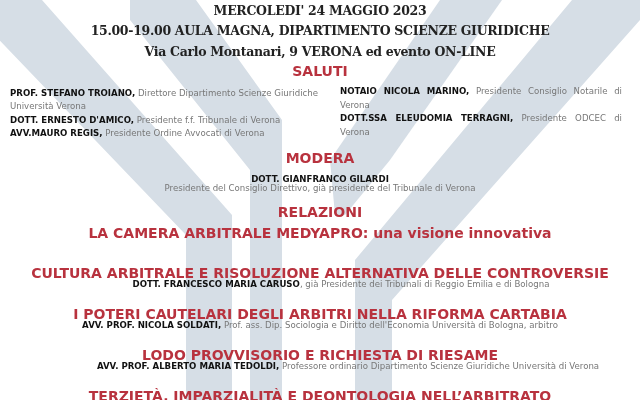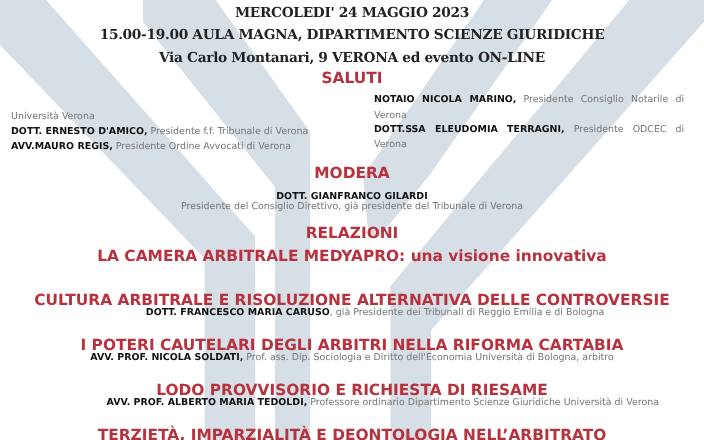--- a/index.html
+++ b/index.html
@@ -34,20 +34,21 @@
   </g>
 </svg>
 
 <div class="content">
   <div class="serif l1">MERCOLEDI' 24 MAGGIO 2023</div>
   <div class="serif l2">15.00-19.00  AULA MAGNA, DIPARTIMENTO SCIENZE GIURIDICHE</div>
   <div class="serif l3">Via Carlo Montanari, 9 VERONA  ed evento ON-LINE</div>
 
   <div class="section" style="top:63px;">SALUTI</div>
 
+  <div class="p" style="left:10px; top:88px;"><b>PROF. STEFANO TROIANO,</b><span> Direttore Dipartimento Scienze Giuridiche</span></div>
   <div class="p" style="left:10px; top:101px;">Università Verona</div>
   <div class="p" style="left:10px; top:115px;"><b>DOTT. ERNESTO D'AMICO,</b><span> Presidente f.f. Tribunale di Verona</span></div>
   <div class="p" style="left:10px; top:128px;"><b>AVV.MAURO REGIS,</b><span> Presidente Ordine Avvocati di Verona</span></div>
 
   <div class="right-col" style="top:85px;"><b>NOTAIO NICOLA MARINO,</b><span> Presidente Consiglio Notarile di Verona</span></div>
   <div class="right-col" style="top:112px;"><b>DOTT.SSA ELEUDOMIA TERRAGNI,</b><span> Presidente ODCEC di Verona</span></div>
 
   <div class="section" style="top:150px;">MODERA</div>
   <div class="p c" style="top:174px;"><b>DOTT. GIANFRANCO GILARDI</b></div>
   <div class="p c" style="top:183px;">Presidente del Consiglio Direttivo, già presidente del Tribunale di Verona</div>

